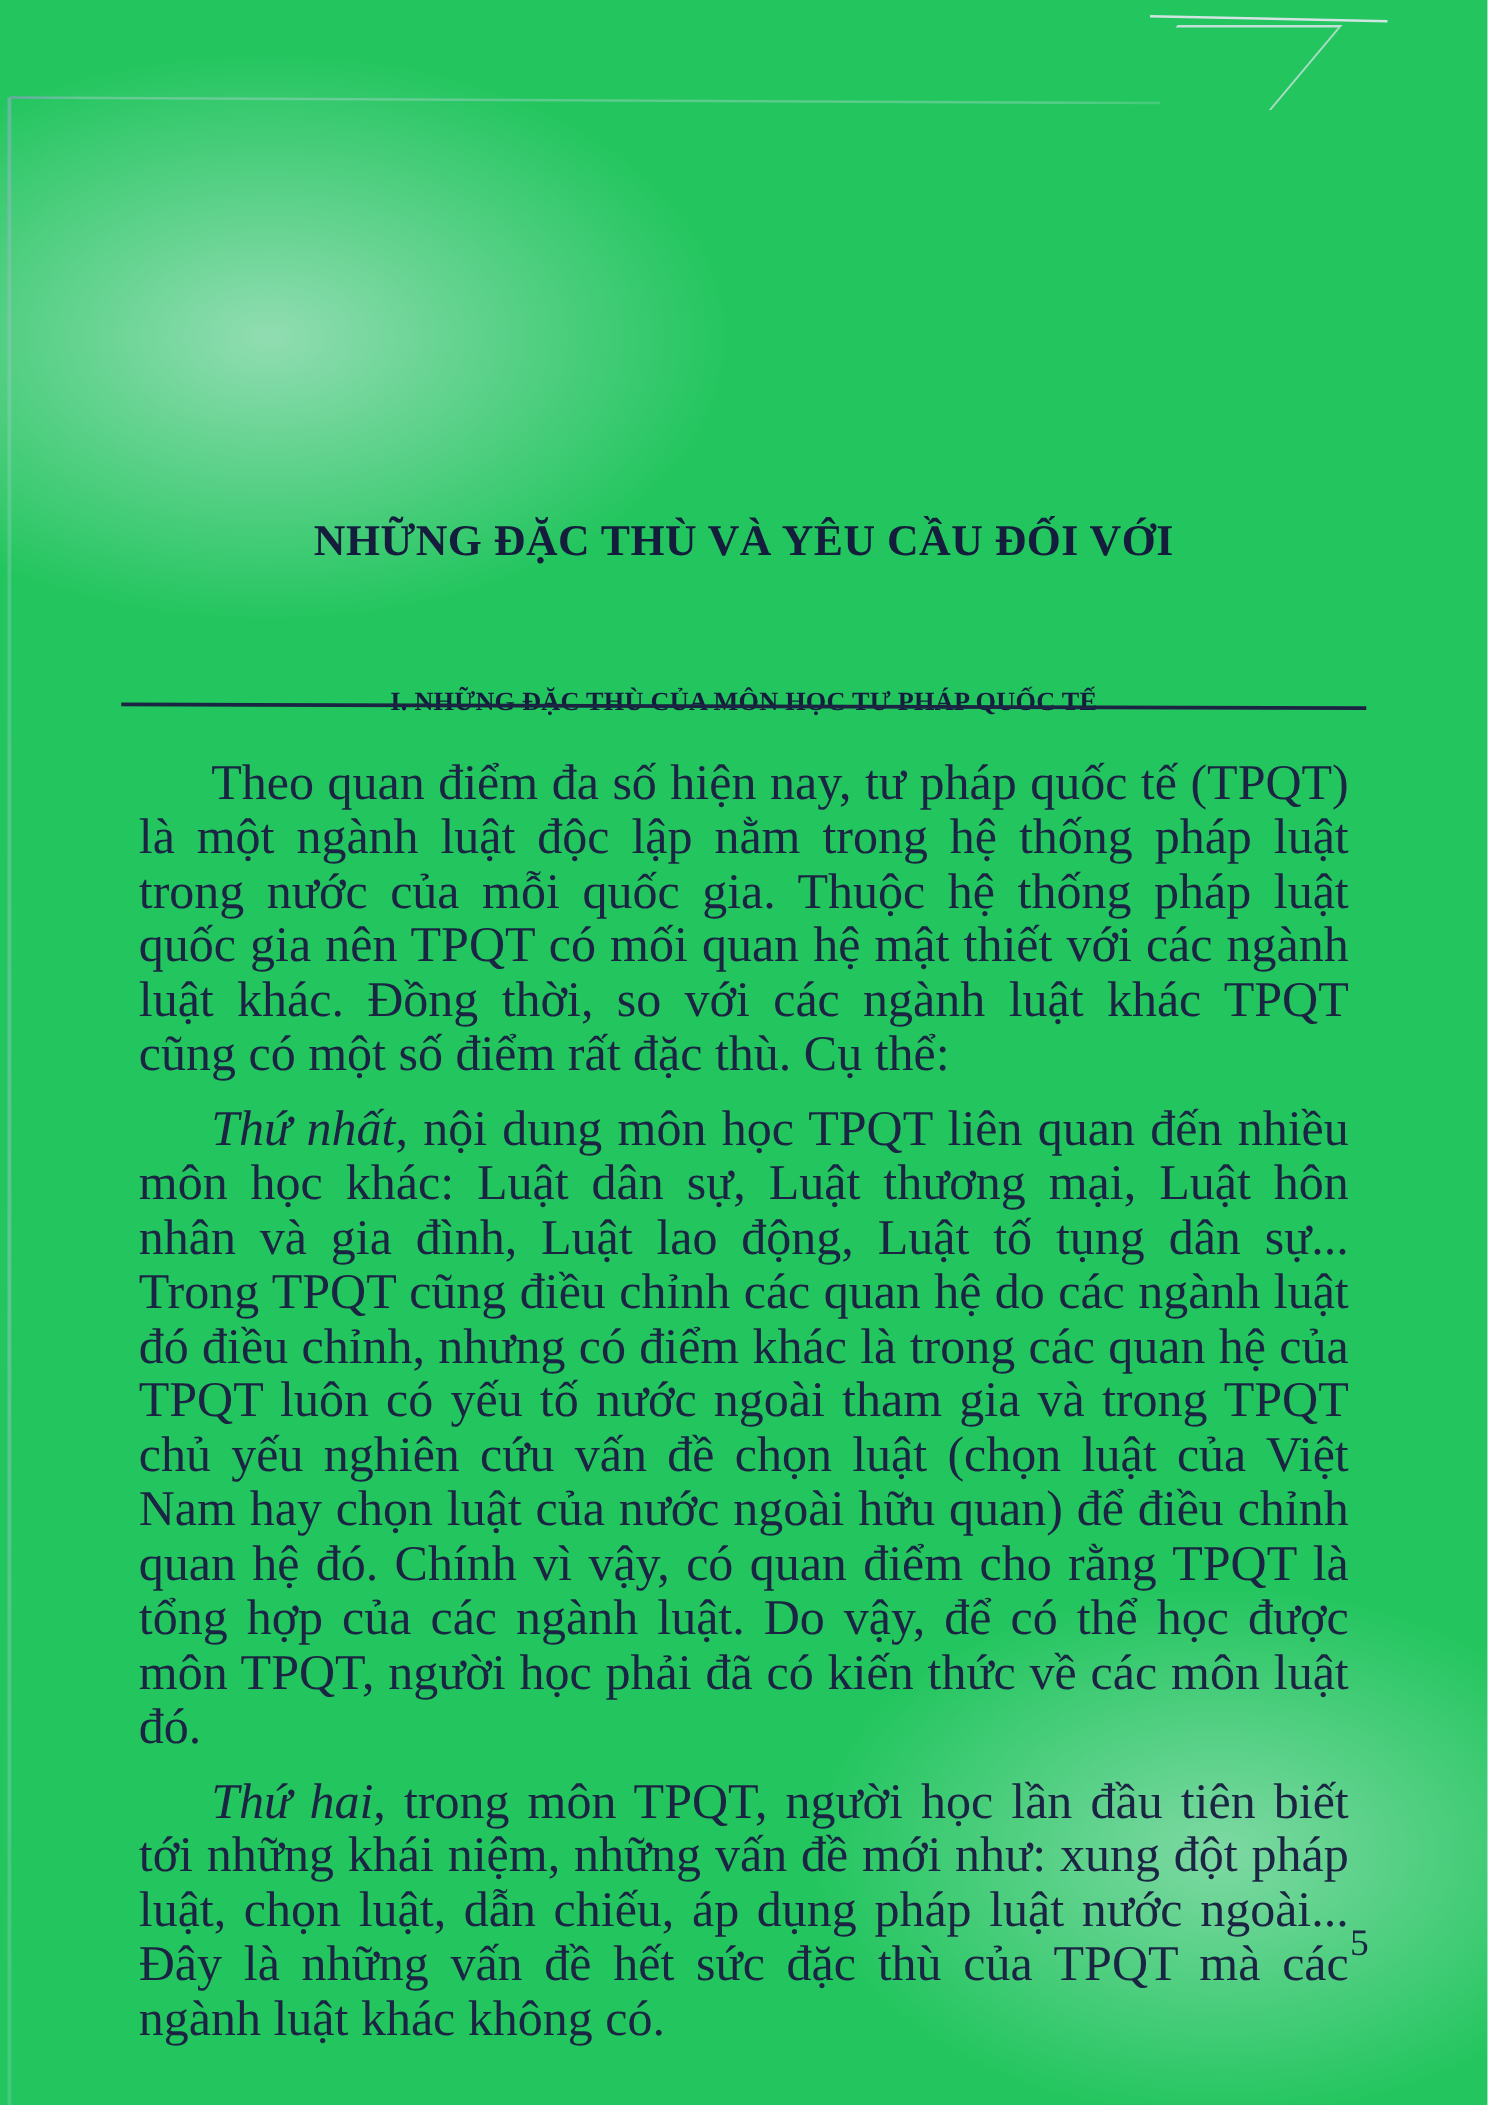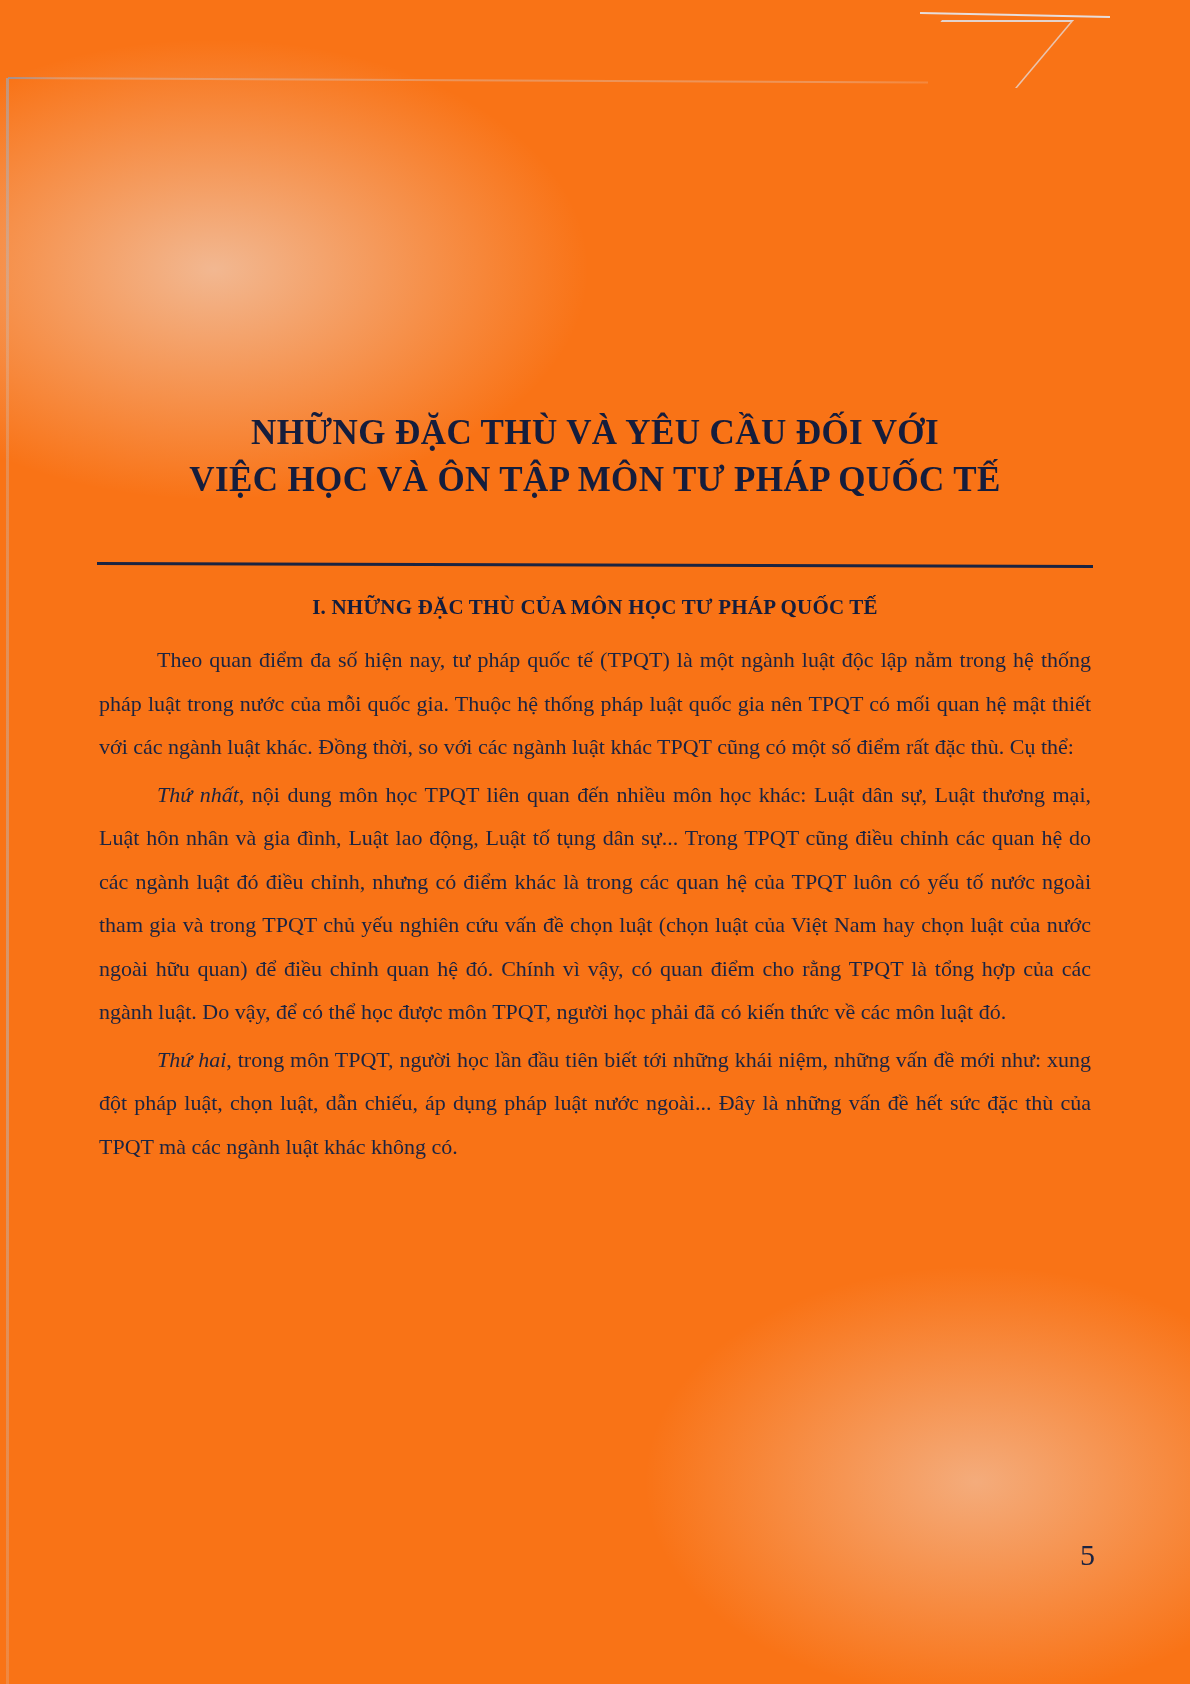--- a/index.html
+++ b/index.html
@@ -6,21 +6,21 @@
     margin: 0;
     padding: 0;
     background: #ffffff;
   }
 
   .page {
     position: relative;
     width: 1190px;
     height: 1684px;
     margin: 0 auto;
-    background: #f97316;
+    background: #22c55e;
     overflow: hidden;
     font-family: "Liberation Serif", "DejaVu Serif", serif;
     color: #1b2442;
   }
 
   
   .scan-edge-left {
     position: absolute;
     left: 6px;
     top: 78px;
@@ -112,23 +112,23 @@
     margin: 0;
     padding-top: 92px;
     text-align: center;
     font-weight: bold;
     font-size: 21px;
     letter-spacing: 0.2px;
     color: #151d3c;
   }
 
   .body-text {
-    margin: 4px;
+    margin: 16px;
     padding-top: 14px;
-    font-size: 22px;
+    font-size: 40px;
     line-height: 43.5px;
     text-align: justify;
     text-justify: inter-word;
     text-indent: 58px;
     color: #1b2442;
   }
   .body-text + .body-text {
     padding-top: 0;
   }
   .body-text em {
@@ -152,21 +152,20 @@
   <div class="scan-tint"></div>
   <div class="scan-edge-left"></div>
   <div class="scan-edge-top"></div>
   <div class="scan-corner-fold"></div>
   <div class="scan-corner-line"></div>
 
   <div class="content">
 
     <h1 class="doc-title">
       <span class="tline">NHỮNG ĐẶC THÙ VÀ YÊU CẦU ĐỐI VỚI</span>
-      <span class="tline">VIỆC HỌC VÀ ÔN TẬP MÔN TƯ PHÁP QUỐC TẾ</span>
     </h1>
 
     <div class="title-rule"></div>
 
     <h2 class="section-heading">I. NHỮNG ĐẶC THÙ CỦA MÔN HỌC TƯ PHÁP QUỐC TẾ</h2>
 
     <p class="body-text">
       <span>Theo quan điểm đa số hiện nay, tư pháp quốc tế (TPQT) là một ngành luật độc lập nằm trong hệ thống pháp luật trong nước của mỗi quốc gia. Thuộc hệ thống pháp luật quốc gia nên TPQT có mối quan hệ mật thiết với các ngành luật khác. Đồng thời, so với các ngành luật khác TPQT cũng có một số điểm rất đặc thù. Cụ thể:</span>
     </p>
 

